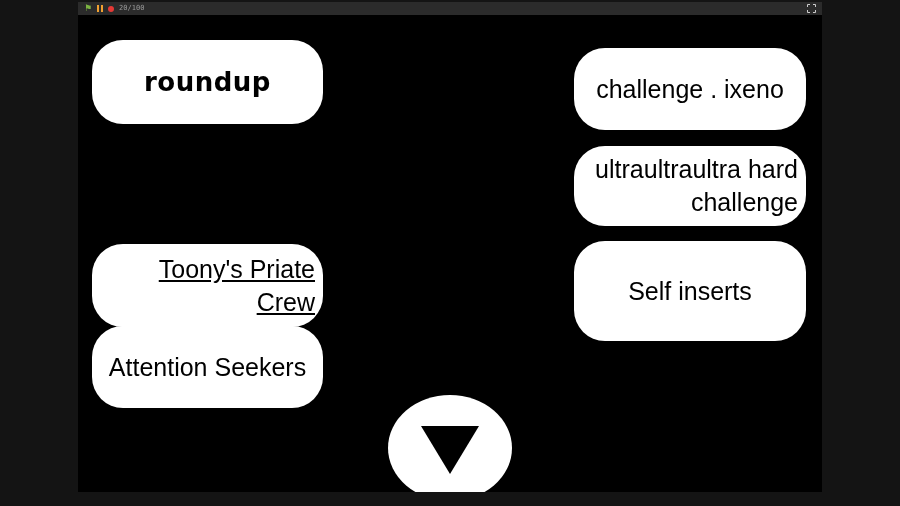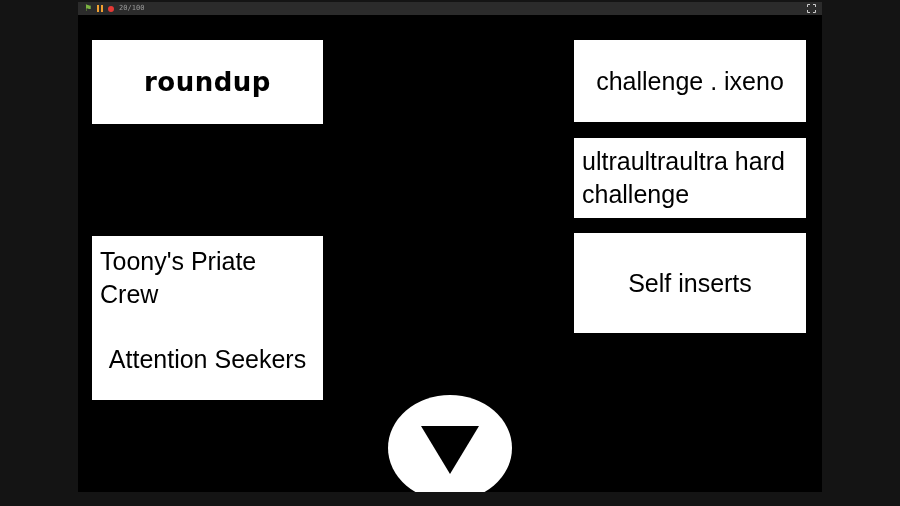--- a/index.html
+++ b/index.html
@@ -38,36 +38,36 @@
   
   .canvas{
     position:absolute;left:0;top:13px;width:744px;height:477px;
     background:var(--canvas,#000);overflow:hidden;
   }
   .btn{
     position:absolute;
     background:var(--button-bg,#fff);
     color:var(--button-text,#000);
     display:flex;align-items:center;justify-content:center;
-    text-align:left;cursor:pointer;
+    text-align:right;cursor:pointer;border-radius:31px;
   }
   .btn.bold{
     font-family:"DejaVu Sans", sans-serif;
     font-weight:700;font-size:26px;letter-spacing:0.5px;
   }
   .btn.reg{
     font-family:"Liberation Sans", sans-serif;
     font-weight:400;font-size:25px;line-height:1.32;
-    padding:0 8px;box-sizing:border-box;
+    padding:0 8px;box-sizing:border-box;margin-top:8px;
   }
   .lcol{left:14px;width:231px;}
   .rcol{left:496px;width:232px;}
   .lb0{top:25px;height:84px;}
   .lb1{top:124px;height:83px;}
-  .lb2{top:221px;height:83px;}
+  .lb2{top:221px;height:83px;text-decoration:underline;}
   .lb3{top:303px;height:82px;}
   .rb0{top:25px;height:82px;}
   .rb1{top:123px;height:80px;}
   .rb2{top:218px;height:100px;}
   
   .down-btn{
     position:absolute;left:310px;top:380px;width:124px;height:106px;
     background:var(--button-bg,#fff);border-radius:50%;
     display:flex;align-items:center;justify-content:center;cursor:pointer;
   }

